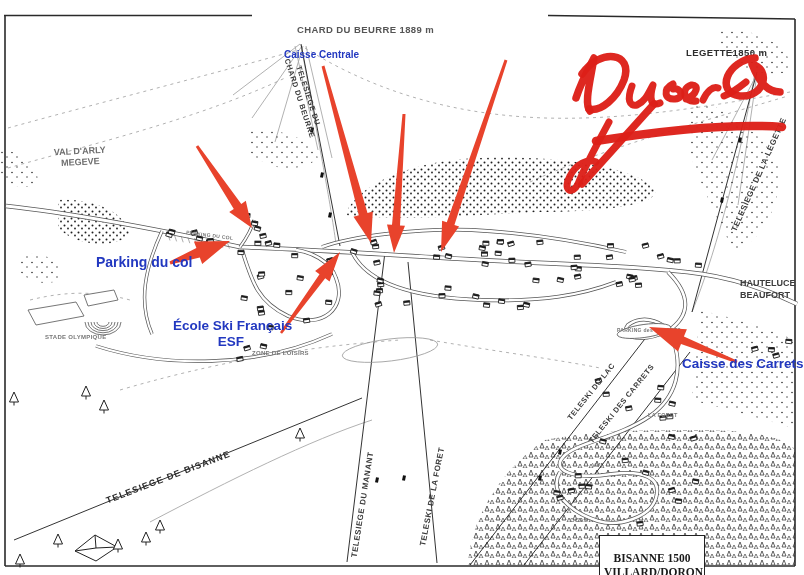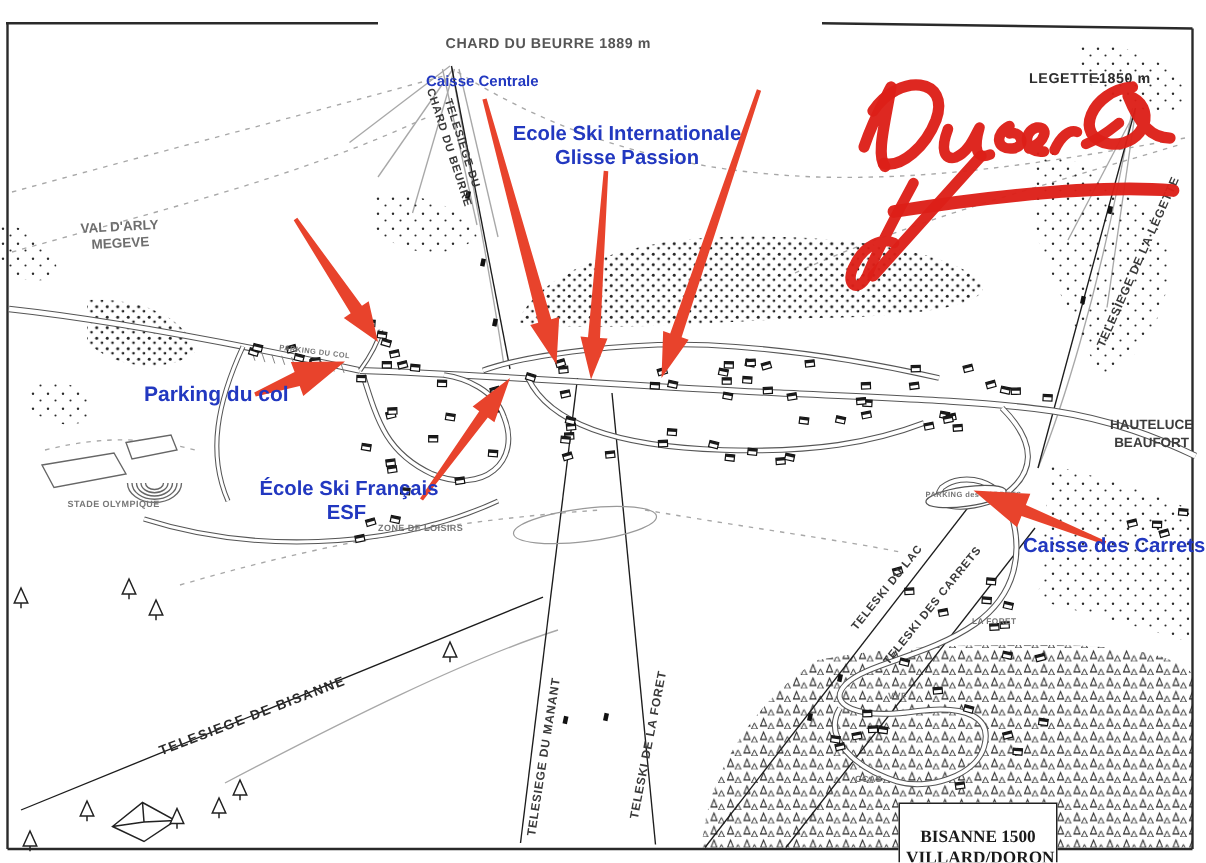--- a/index.html
+++ b/index.html
@@ -8,21 +8,21 @@
   svg{position:absolute;left:0;top:0;}
   #base-svg{z-index:1;}
   #ink-svg{z-index:3;pointer-events:none;}
   .lbl{position:absolute;white-space:nowrap;z-index:2;}
   .title{left:0;right:0;top:1px;text-align:center;font-size:20px;font-weight:700;
          letter-spacing:.5px;color:#0d0d0d;z-index:4;}
   .blue{color:var(--blue);font-weight:700;font-size:13.5px;z-index:4;}
   .blue.center{text-align:center;}
   .peak{color:#555;font-size:9.5px;font-weight:700;letter-spacing:.4px;}
   .peak.dark{color:#2e2e2e;}
-  .gray{color:#6e6e6e;font-weight:700;text-align:center;}
+  .gray{color:#6e6e6e;font-weight:700;}
   .lift{color:#3a3a3a;font-weight:700;font-size:7.5px;letter-spacing:.6px;transform-origin:center;}
   .lift.big{font-size:9px;letter-spacing:1.2px;color:#2b2b2b;}
   .tiny{font-size:6px;color:#777;font-weight:700;letter-spacing:.3px;}
   .box{position:absolute;z-index:2;border:1.3px solid #222;background:#fff;text-align:center;
        font-family:"Liberation Serif",serif;font-weight:700;font-size:11.5px;color:#1a1a1a;
        line-height:13.5px;padding:16px 4px;}
 </style>
 </head>
 <body>
 
@@ -612,24 +612,20 @@
           <line x1="0" y1="4" x2="0" y2="7.5" stroke="#222" stroke-width="1"></line>
         </g>
       </g>
   </svg>
 
 
   <div class="lbl peak" style="left:297px;top:24px;">CHARD DU BEURRE 1889 m</div>
   <div class="lbl peak dark" style="left:686px;top:47px;">LEGETTE1850 m</div>
 
   <div class="lbl blue" style="left:284px;top:49px;font-size:10px;">Caisse Centrale</div>
-  <div class="lbl blue center" style="left:336px;top:81px;width:164px;line-height:15.5px;">
-    <div>Ecole Ski Internationale</div>
-    <div>Glisse Passion</div>
-  </div>
   <div class="lbl blue" style="left:96px;top:254px;font-size:14px;">Parking du col</div>
   <div class="lbl blue center" style="left:173px;top:318px;width:116px;line-height:15.5px;">
     <div>École Ski Français</div>
     <div>ESF</div>
   </div>
   <div class="lbl blue" style="left:682px;top:356px;">Caisse des Carrets</div>
 
   <div class="lbl lift center" style="left:254px;top:88px;width:100px;text-align:center;transform:rotate(72deg);line-height:9px;">
     <div>TELESIEGE DU</div>
     <div>CHARD DU BEURRE</div>

